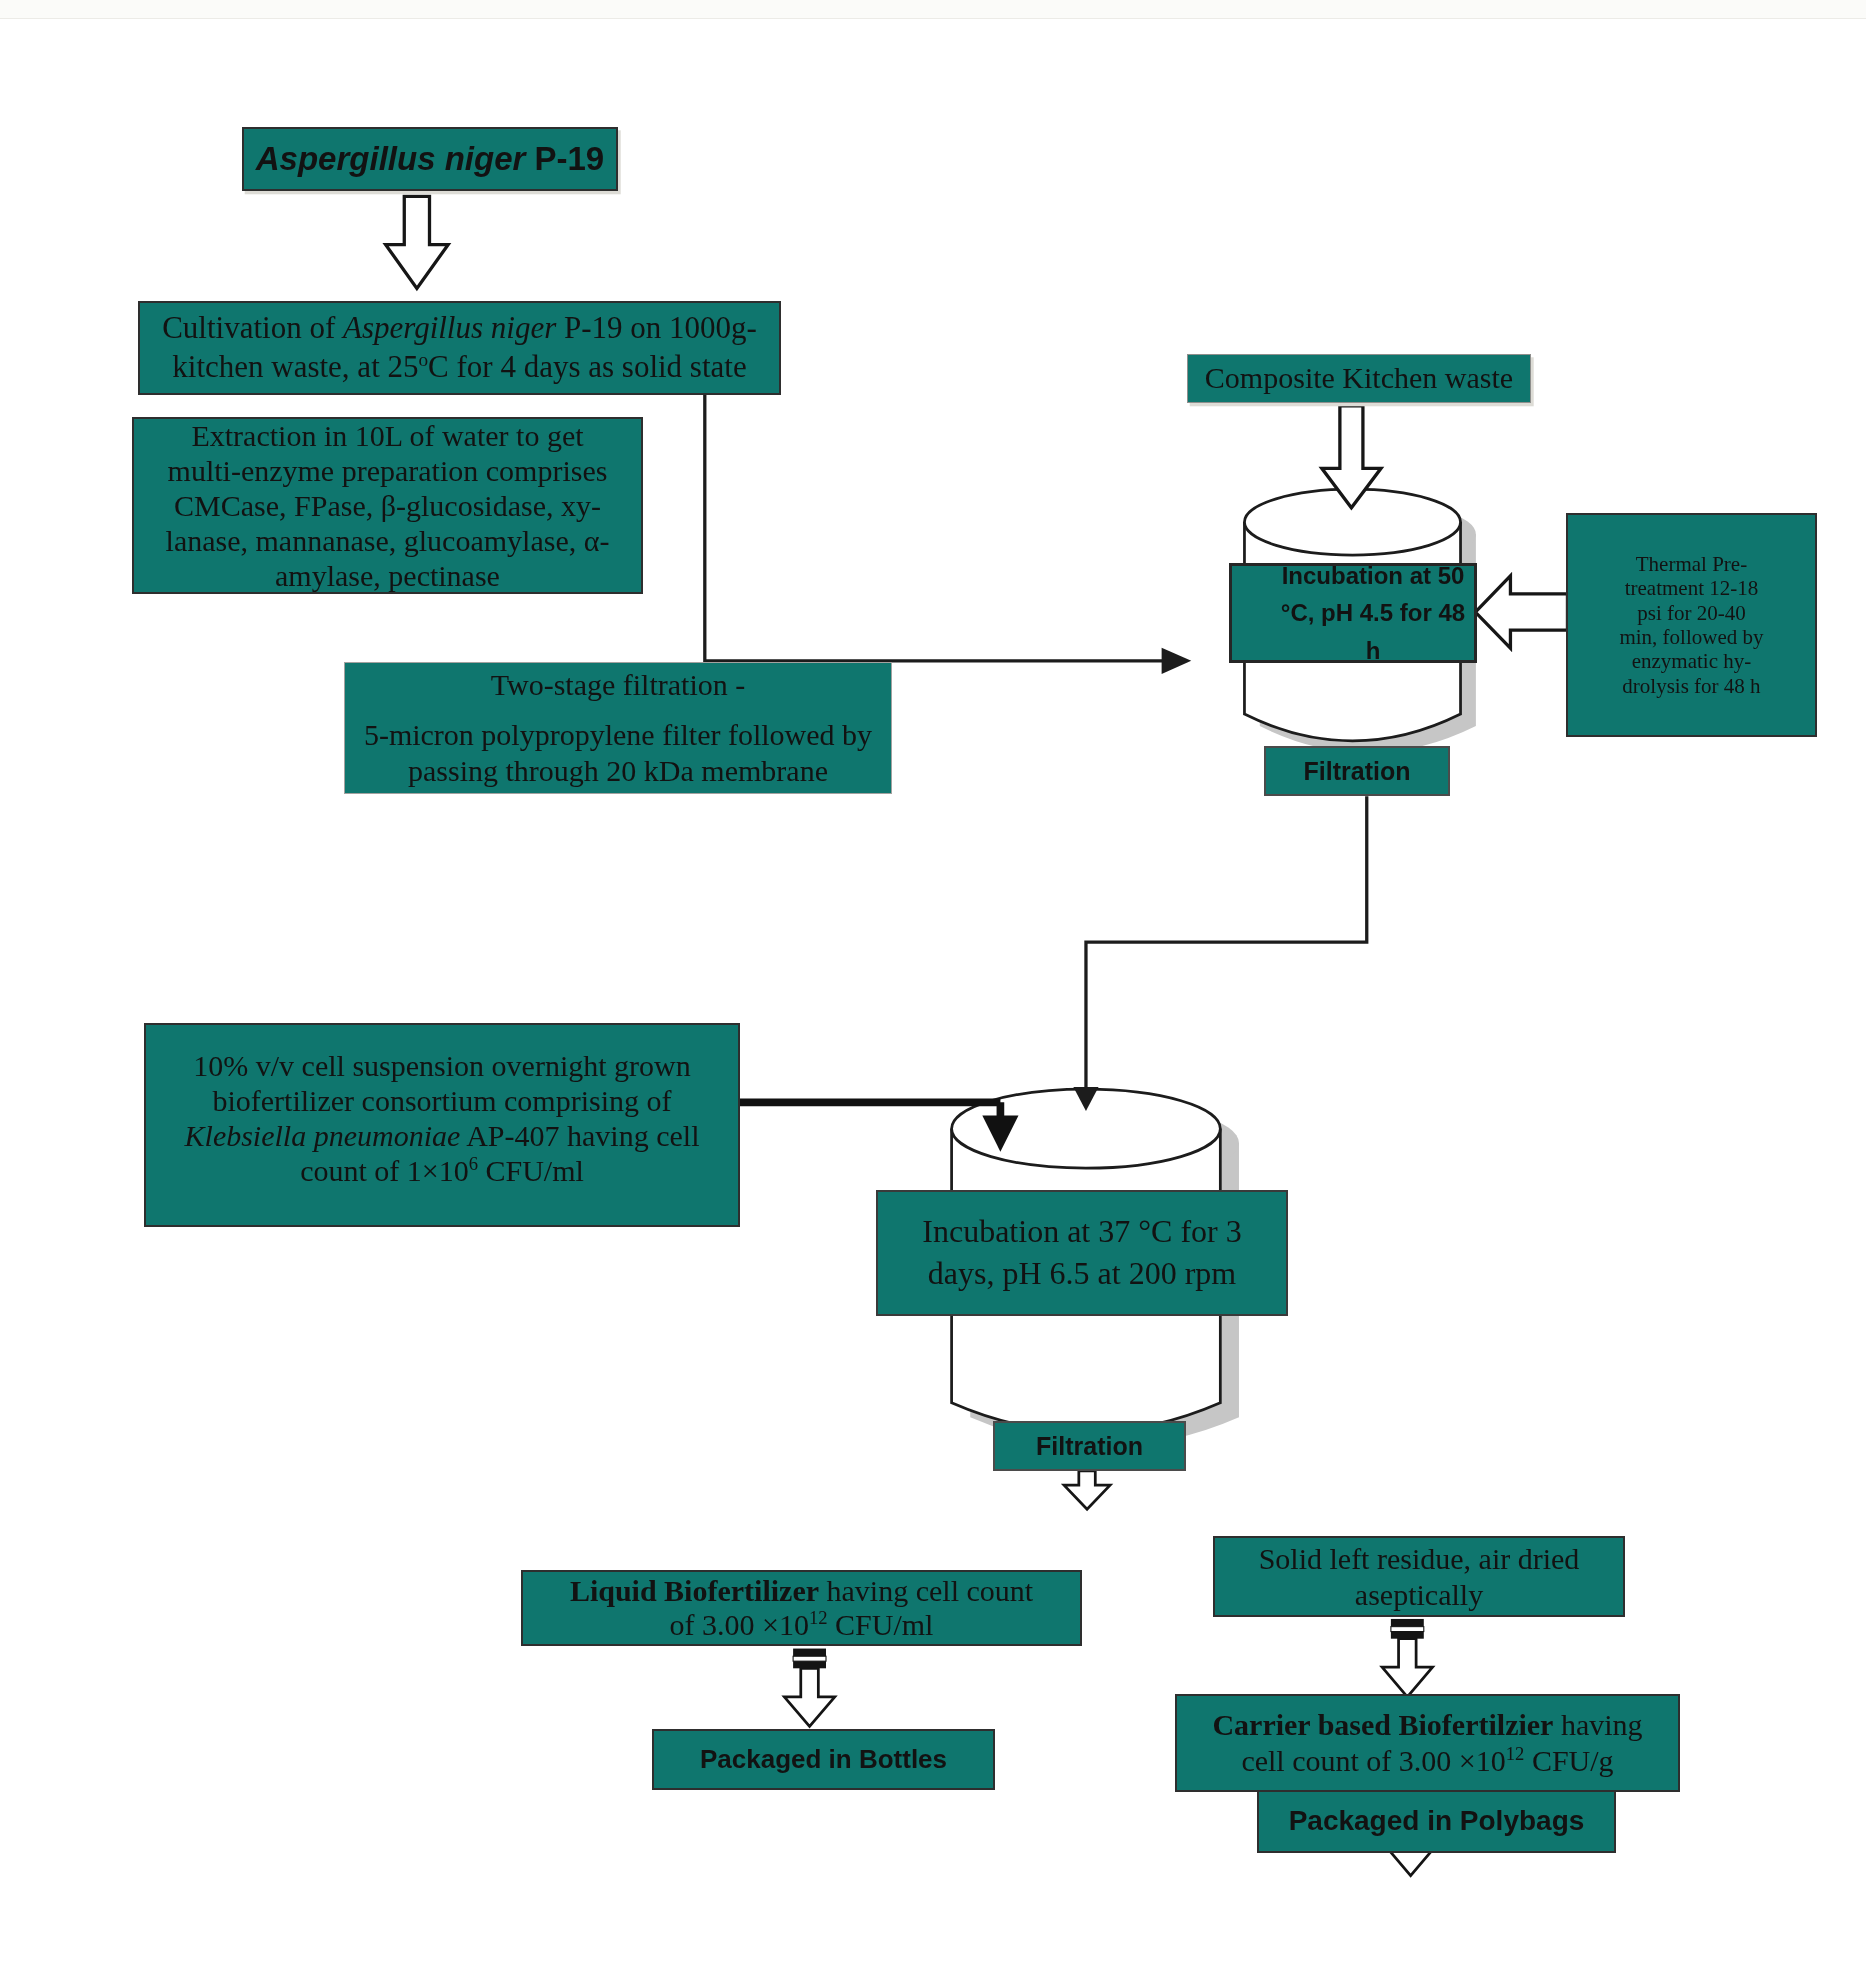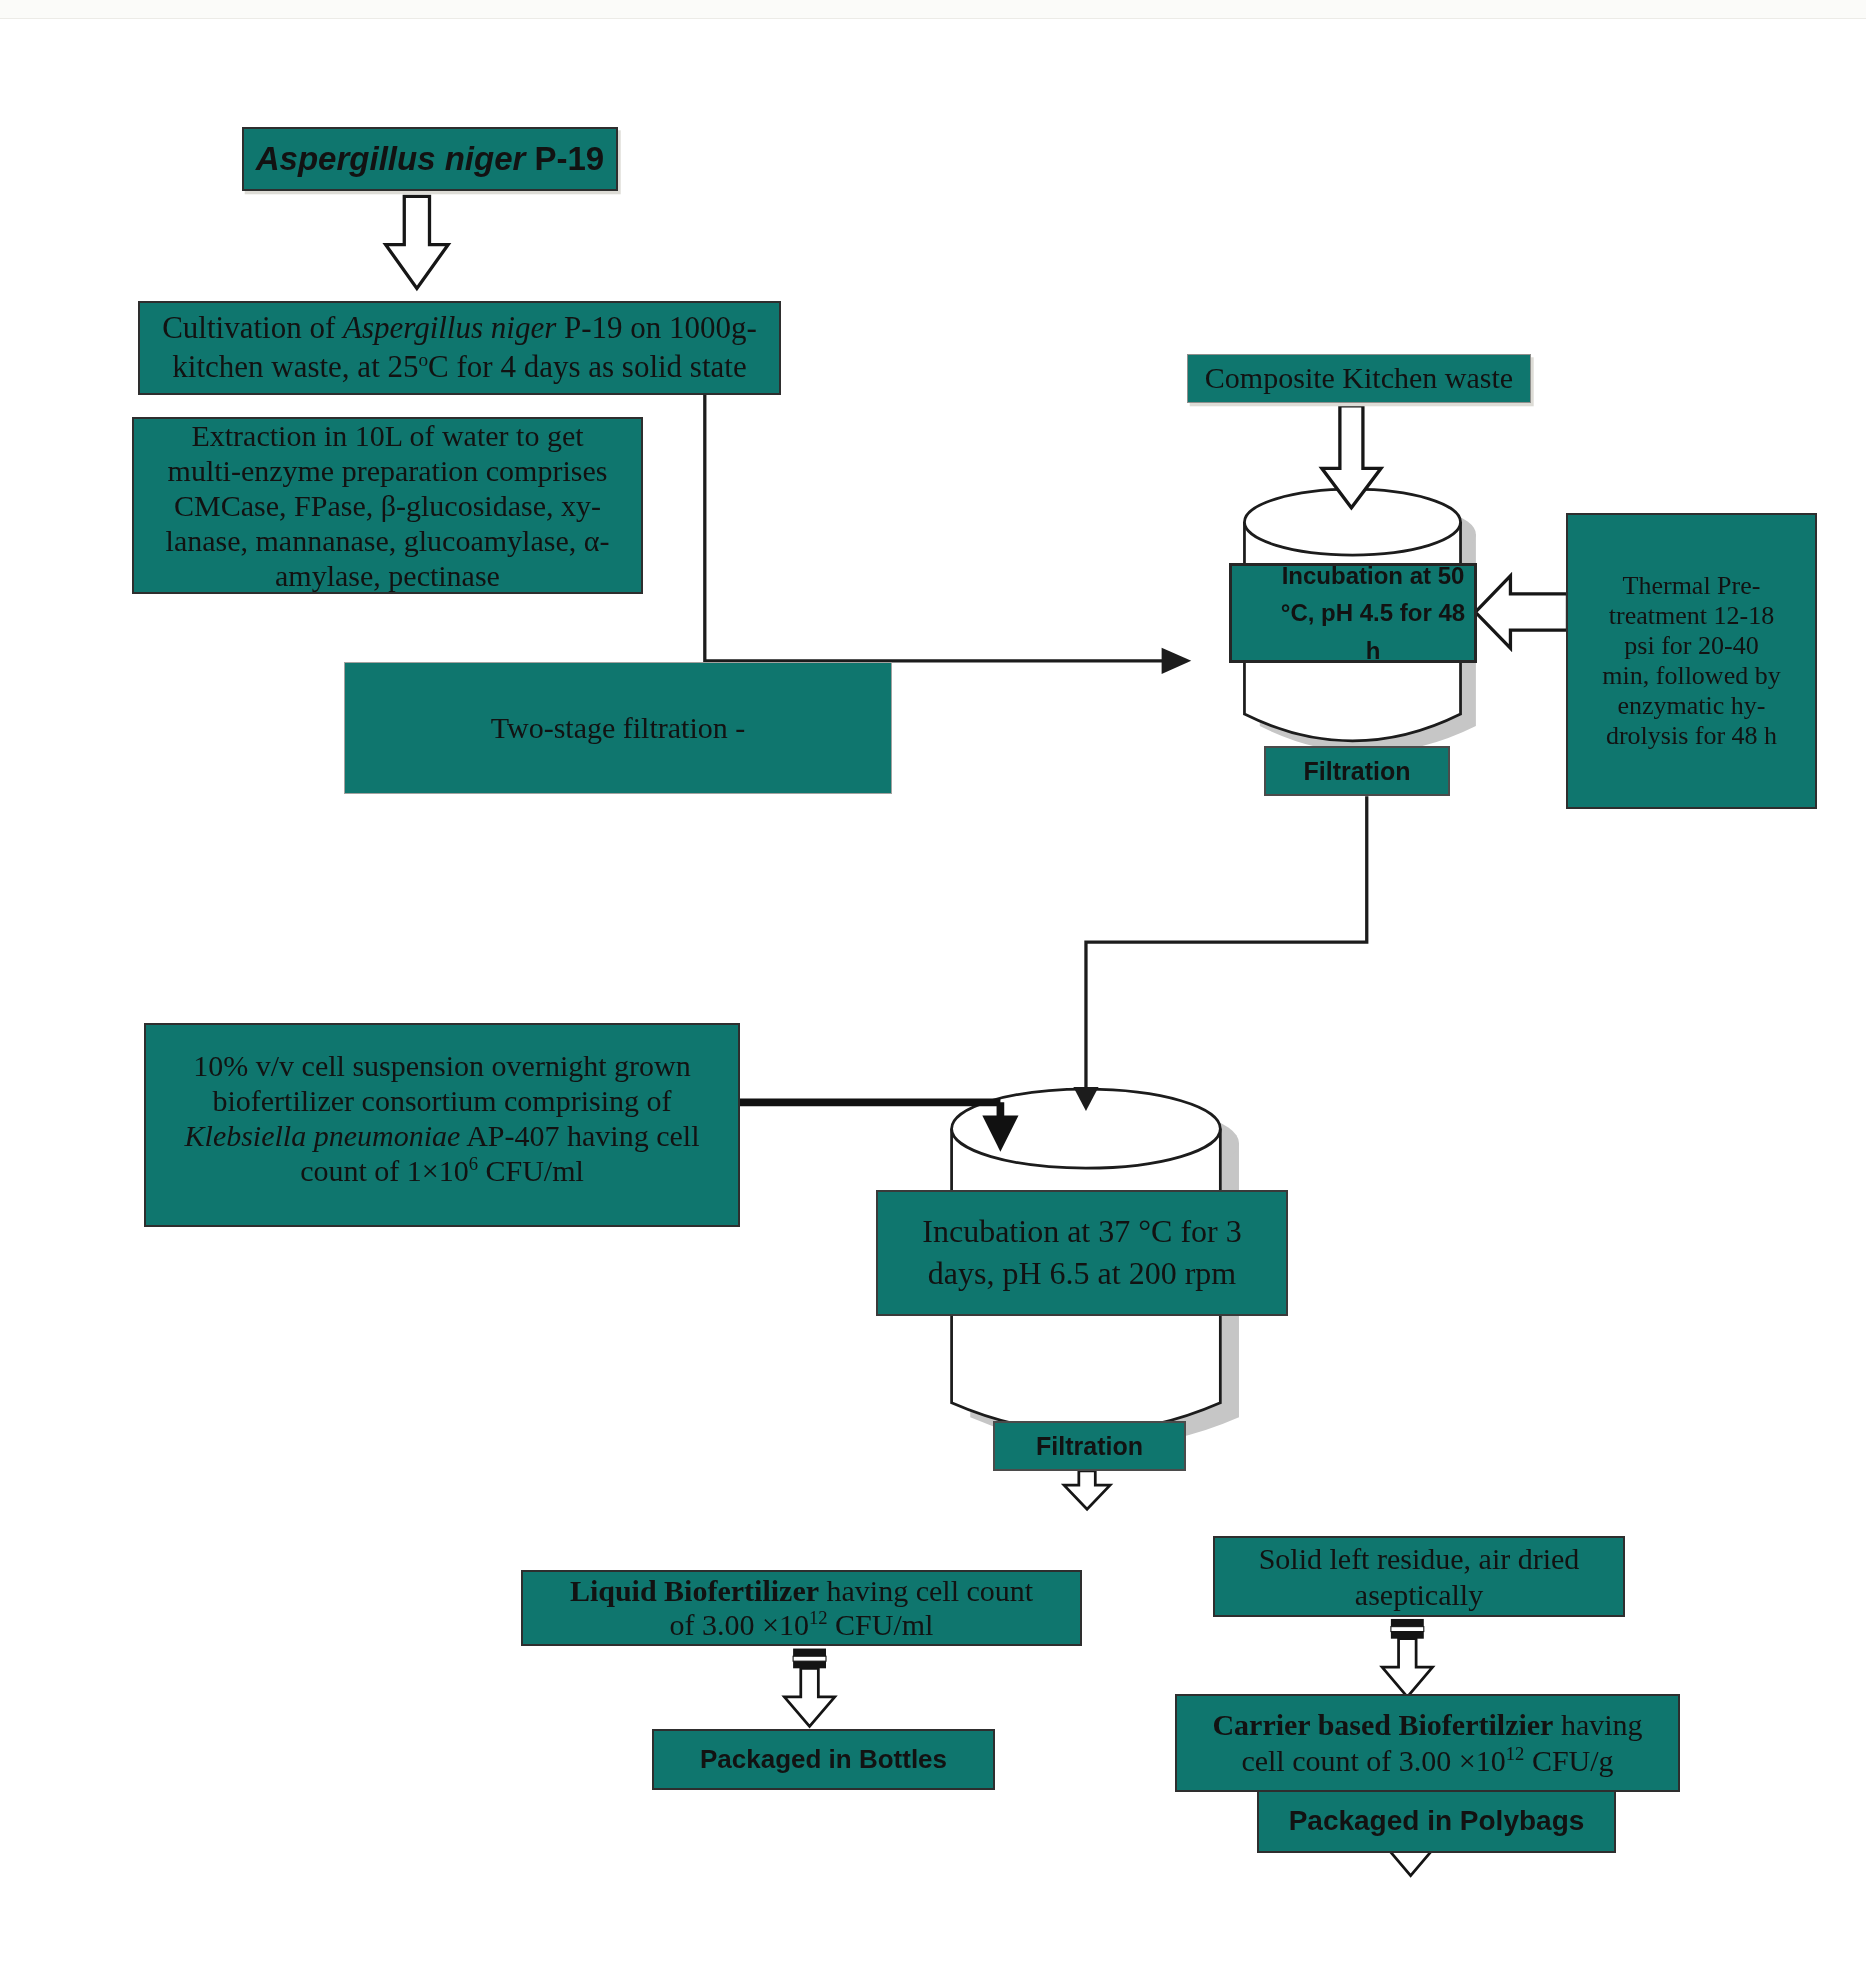--- a/index.html
+++ b/index.html
@@ -22,21 +22,21 @@
   i{font-style:italic;}
   sup{font-size:0.62em;vertical-align:super;line-height:0;}
   
   .strain      {left:242px; top:127px;  width:376px;  height:64px; font-size:33px; border-width:2.7px;}
   .cultivation {left:138px; top:301px;  width:643px; height:94px; font-size:31px; line-height:1.25; border-width:2.7px;}
   .extraction  {left:132px; top:417px;  width:511px;  height:177px; font-size:30px; line-height:1.17; border-width:2.7px;}
   .twostage    {left:344px; top:662px; width:548px;  height:132px; font-size:30px; border:1.6px solid #a3a2a0; line-height:1.2;}
   .twostage .body{margin-top:14.3px;}
   .composite   {left:1187px;top:354px;  width:344px;  height:49px;  font-size:30px; border:1.6px solid #8f8f8d;}
   .incub1      {left:1229px;top:563px; width:248px;  height:100px; font-size:24px; line-height:1.55; border-width:3.3px; border-color:#262626;padding-left:40px;}
-  .thermal     {left:1566px;top:513px;  width:251px;  height:296px; font-size:26px; line-height:1.16; border-width:2.7px;}
+  .thermal     {left:1566px;top:513px;  width:251px;  height:224px; font-size:21px; line-height:1.16; border-width:2.7px;}
   .filtr1      {left:1264px;top:746px; width:186px;  height:50px;  font-size:25px; border-width:2.7px; border-color:#4b4b4b;}
   .tenpct      {left:144px; top:1023px; width:596px; height:204px; font-size:30px; line-height:1.17; justify-content:flex-start; padding-top:23px; border-width:2.7px;}
   .incub2      {left:876px;top:1190px; width:412px;  height:126px; font-size:32px; line-height:1.3; border-width:2.7px; border-color:#3a3a3a;}
   .filtr2      {left:993px;top:1421px; width:193px;  height:50px;  font-size:25px; border-width:2.7px; border-color:#4b4b4b;}
   .liquid      {left:521px; top:1570px; width:561px; height:76px; font-size:30px; line-height:1.12; border-width:2.7px;}
   .bottles     {left:652px;top:1729px; width:343px;  height:61px; font-size:26px; border-width:2.7px;}
   .solidres    {left:1213px;top:1536px; width:412px;  height:81px; font-size:30px; line-height:1.2; border-width:2.7px;}
   .carrier     {left:1175px;top:1694px; width:505px;  height:98px; font-size:30px; line-height:1.2; border-width:2.7px;}
   .polybags    {left:1249px;top:1790px; width:359px;  height:63px; font-size:28px; border-width:2.7px;margin-left:8px;}
 </style>
@@ -124,20 +124,22 @@
   <div class="bx serif extraction">
     <div class="txt">Extraction in 10L of water to get
 multi-enzyme preparation comprises
 CMCase, FPase, β-glucosidase, xy-
 lanase, mannanase, glucoamylase, α-
 amylase, pectinase</div>
   </div>
 
   <div class="bx serif twostage">
     <div class="txt">Two-stage filtration -</div>
+    <div class="txt body">5-micron polypropylene filter followed by
+passing through 20 kDa membrane</div>
   </div>
 
   <div class="bx serif composite shadowed">
     <div class="txt">Composite Kitchen waste</div>
   </div>
 
   <div class="bx sans bold incub1">
     <div class="txt">Incubation at 50
 °C, pH 4.5  for 48 h</div>
   </div>

